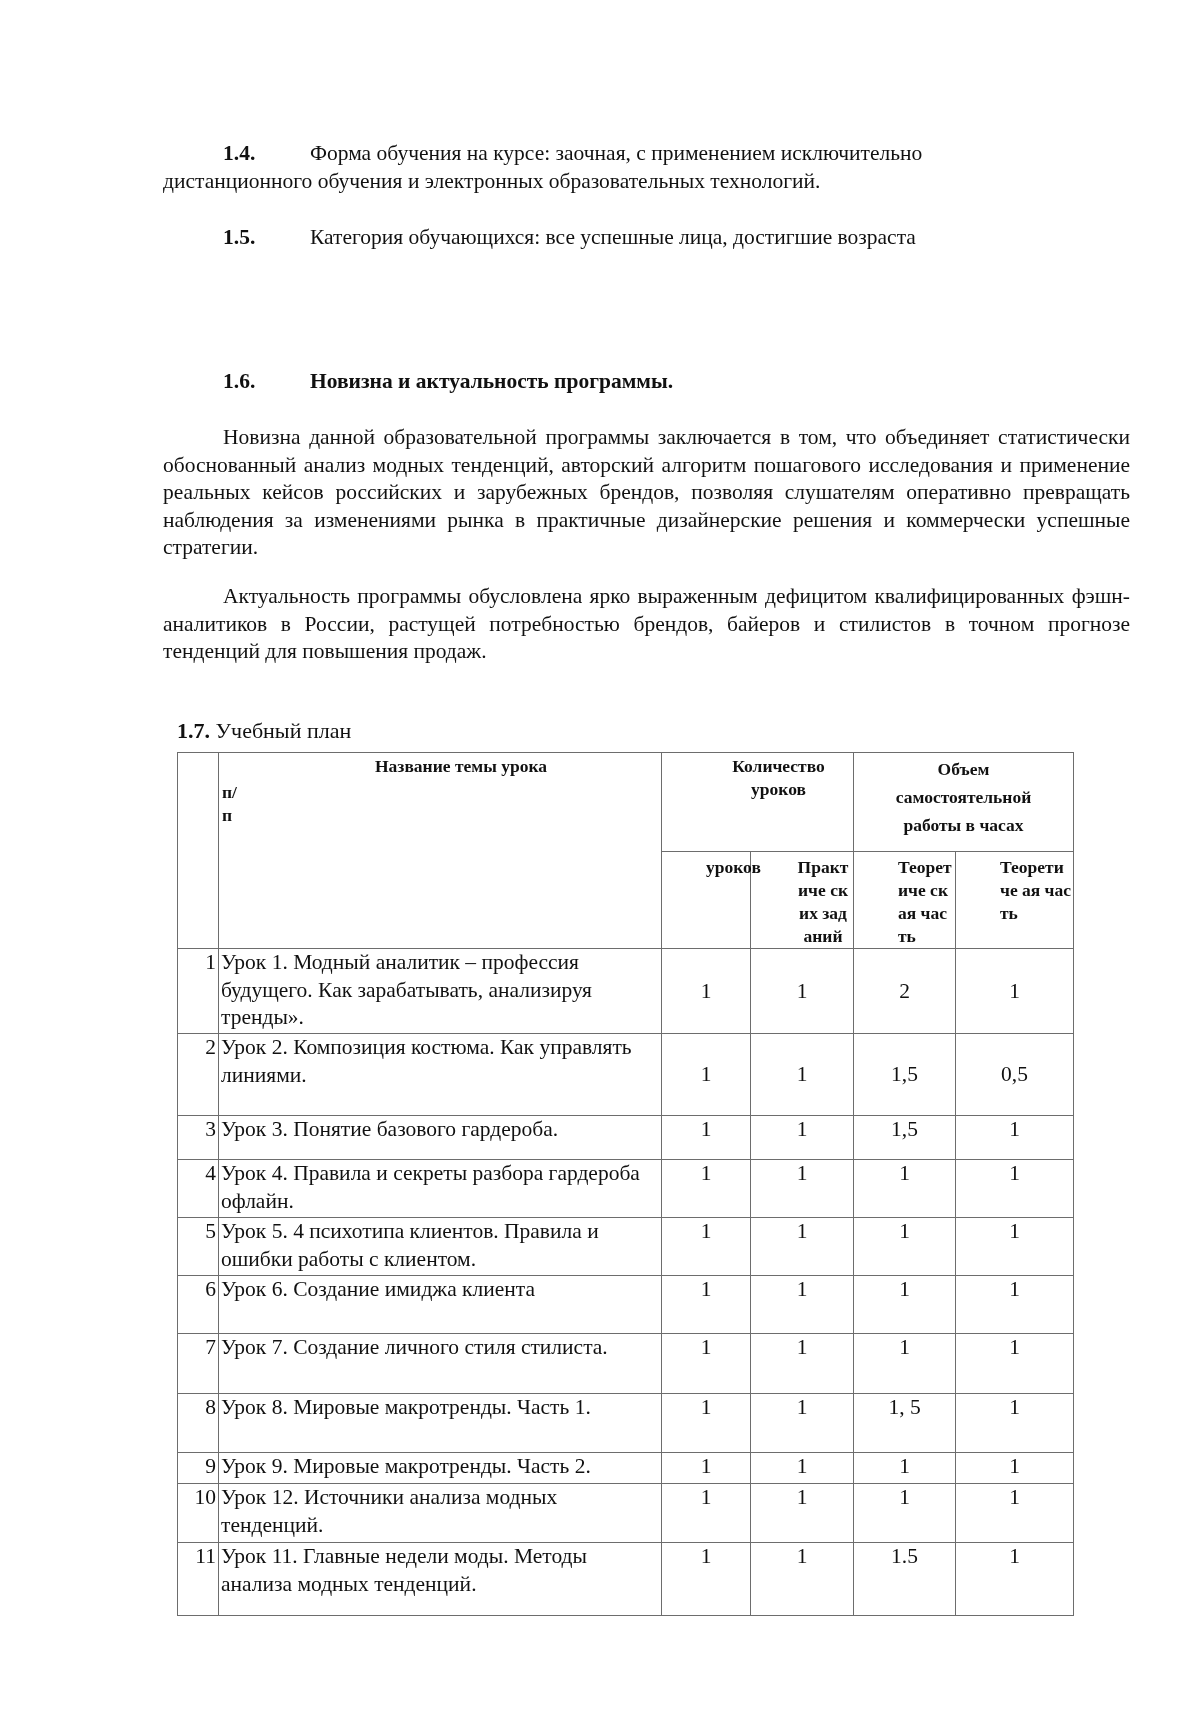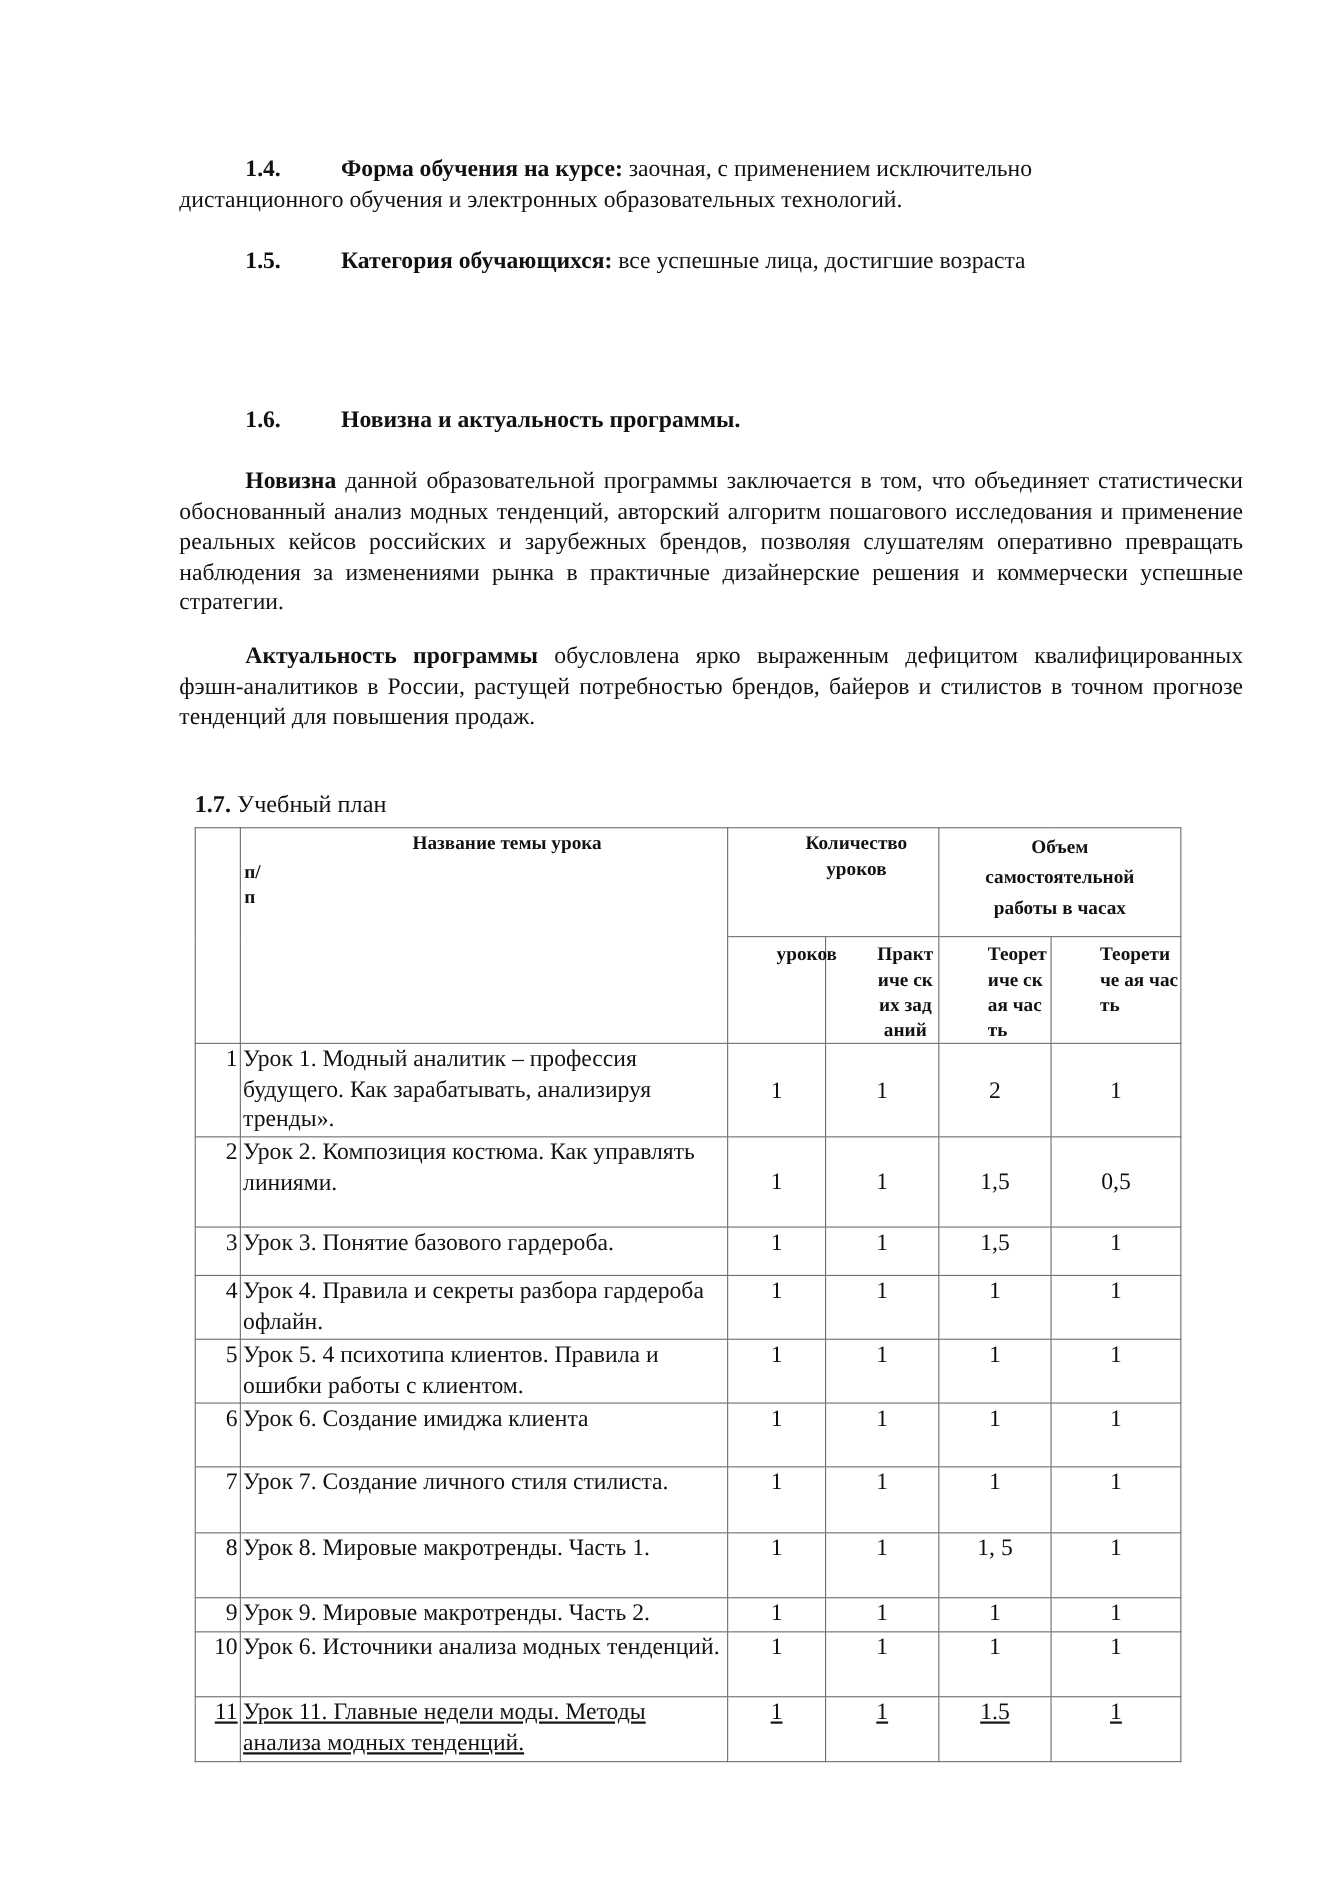--- a/index.html
+++ b/index.html
@@ -1,21 +1,21 @@
 <!DOCTYPE html>
 <html><head>
 <meta charset="utf-8">
 <style>
   html, body { margin: 0; padding: 0; background: #ffffff; }
   body { width: 1204px; height: 1710px; position: relative; overflow: hidden;
          font-family: "Liberation Serif", "DejaVu Serif", serif; color: #111; }
   .para { position: absolute; left: 163px; width: 967px; font-size: 21.5px;
           line-height: 27.6px; text-align: justify; text-align-last: left; }
   .para .first { text-indent: 60px; display: block; }
-  .para b { font-weight: bold; }
+  .para b { font-weight: normal; }
   .num { display: inline-block; width: 87px; font-weight: bold; text-indent: 0; }
   .hd { position: absolute; left: 223px; font-size: 21.5px; line-height: 27px; }
   .hd .num { width: 87px; }
   .hd b { font-weight: bold; }
   .plan-title { position: absolute; left: 177px; top: 718px; font-size: 22px; }
   .plan-title b { font-weight: bold; }
   table.plan { position: absolute; left: 177px; top: 752px; width: 896px;
                border-collapse: collapse; table-layout: fixed; font-size: 21.5px; }
   table.plan td, table.plan th { border: 1.5px solid #6d6d6d; padding: 0 2px; vertical-align: top; }
   table.plan th { font-weight: bold; font-size: 17.5px; line-height: 23px; padding-left: 44px; }
@@ -153,27 +153,27 @@
   <tr style="height:31px;">
     <td class="n">9</td>
     <td class="topic">Урок 9. Мировые макротренды. Часть 2.</td>
     <td class="v">1</td>
     <td class="v">1</td>
     <td class="v">1</td>
     <td class="v">1</td>
   </tr>
   <tr style="height:59px;">
     <td class="n">10</td>
-    <td class="topic">Урок 6. Источники анализа модных тенденций.</td>
+    <td class="topic">Урок 12. Источники анализа модных тенденций.</td>
     <td class="v">1</td>
     <td class="v">1</td>
     <td class="v">1</td>
     <td class="v">1</td>
   </tr>
-  <tr style="height:59px;text-decoration:underline;">
+  <tr style="height:73px;">
     <td class="n">11</td>
     <td class="topic">Урок 11. Главные недели моды. Методы анализа модных тенденций.</td>
     <td class="v">1</td>
     <td class="v">1</td>
     <td class="v">1.5</td>
     <td class="v">1</td>
   </tr>
 </tbody>
   </table>
 

